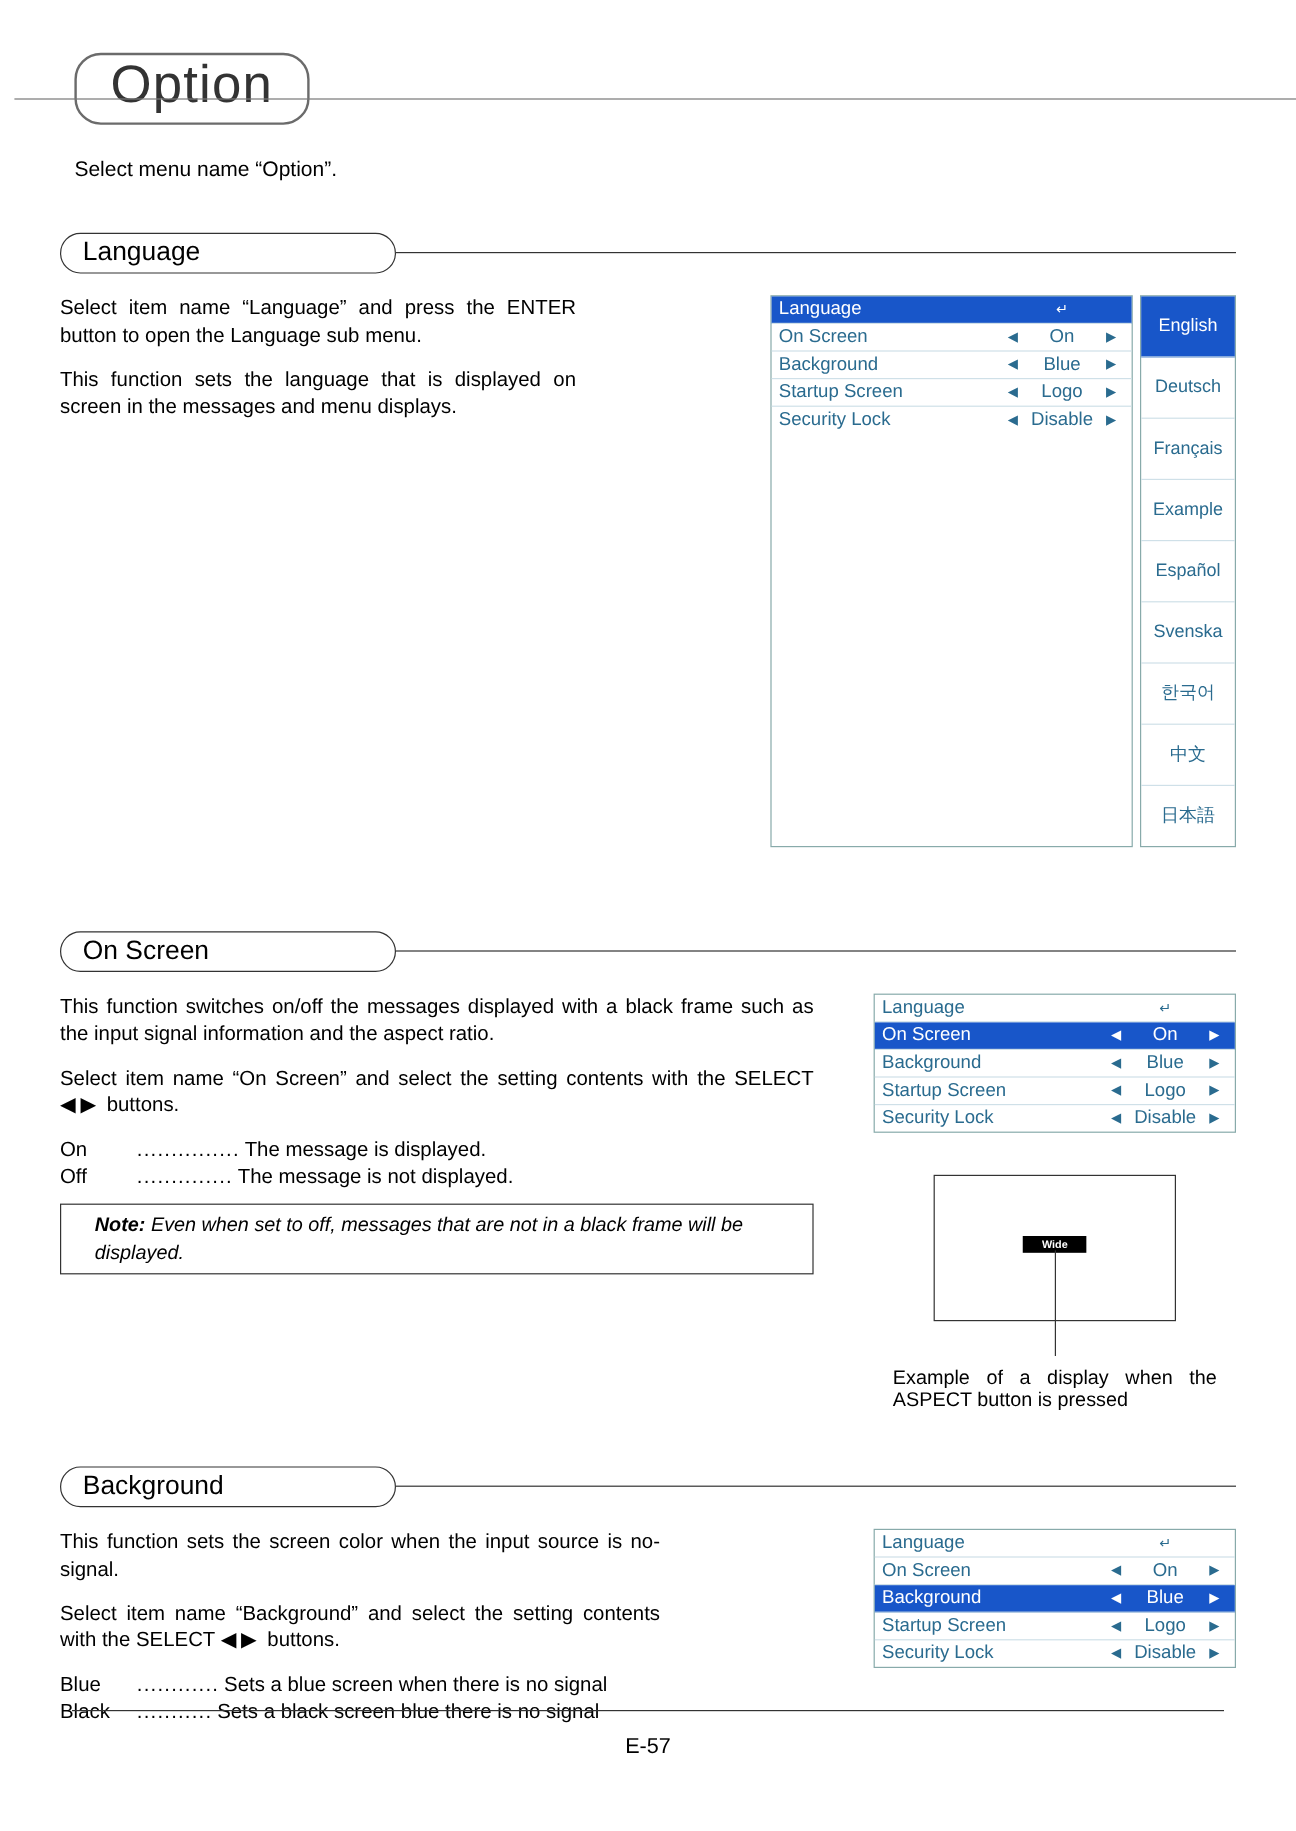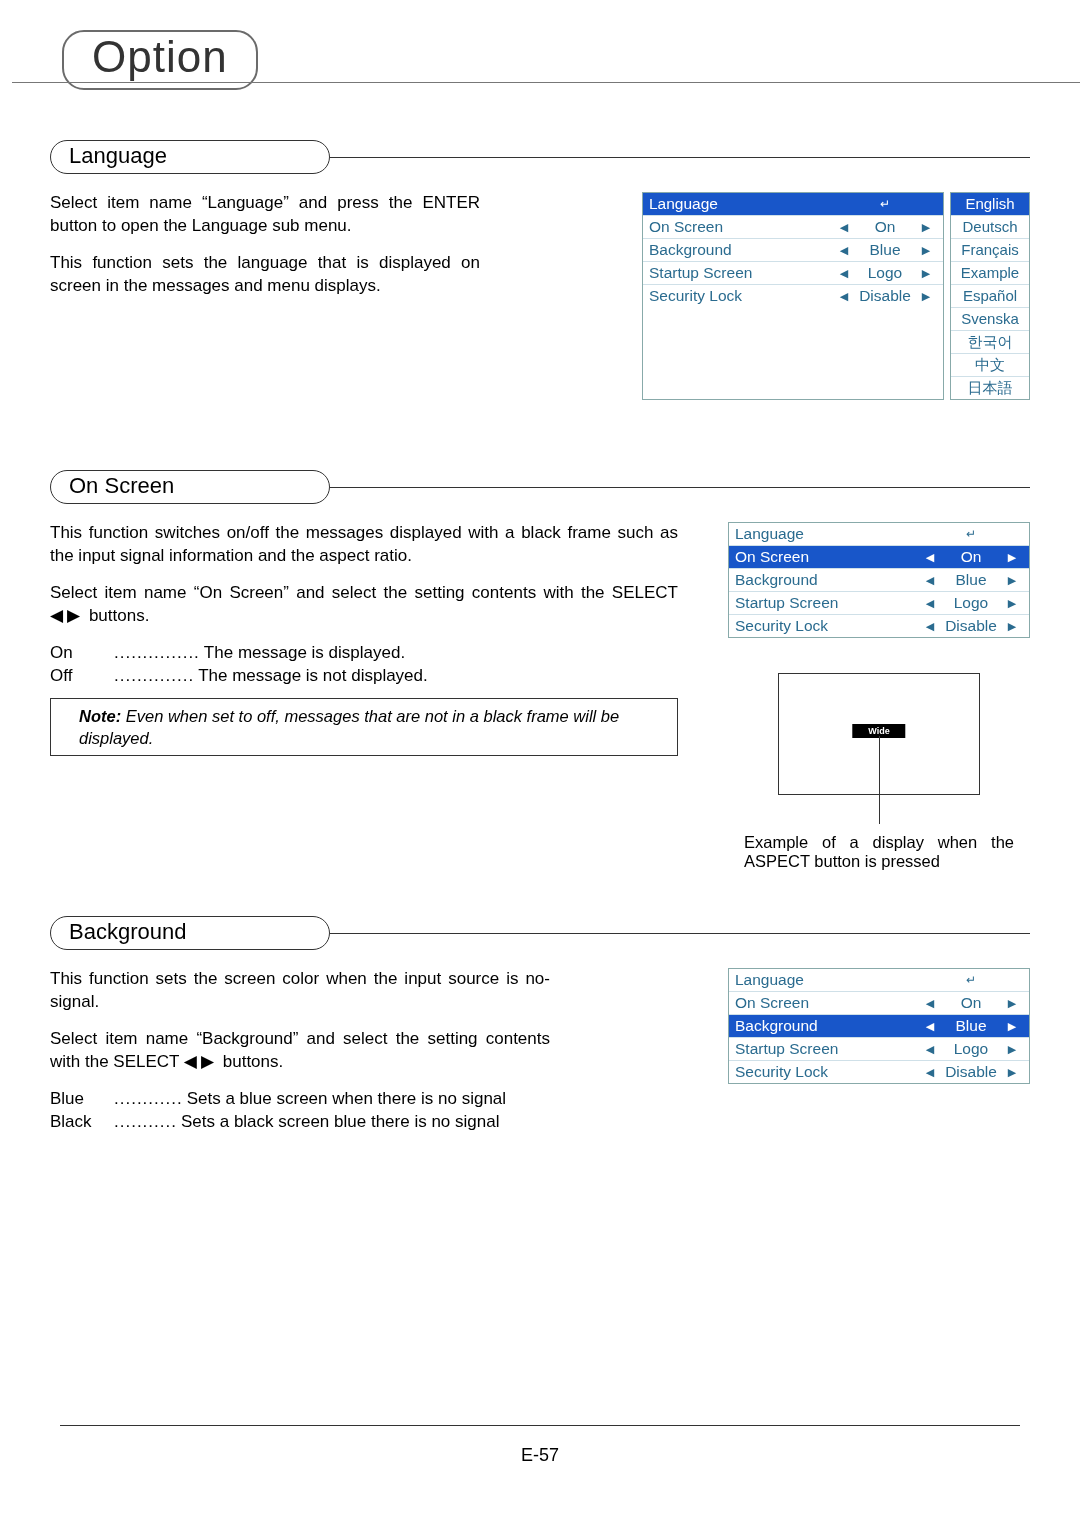--- a/index.html
+++ b/index.html
@@ -20,21 +20,21 @@
 
   
   .title-wrap {
     position: relative;
     height: 70px;
     margin-bottom: 10px;
   }
   .title-bubble {
     position: absolute;
     left: 12px;
-    top: 0;
+    top: 14px;
     border: 2.5px solid #6b6b6b;
     border-top: 2.5px solid #6b6b6b;
     border-radius: 22px;
     font-size: 44px;
     font-weight: 400;
     letter-spacing: 1px;
     padding: 0 28px 6px 28px;
     color: #333;
     background:#fff;
   }
@@ -141,21 +141,21 @@
 
   .lang-list {
     border:1px solid #8aa;
     width: 78px;
     font-family:"Tahoma","Verdana",sans-serif;
     font-size:15px;
     color:#2a6b8f;
     background:#fff;
   }
   .lang-list div {
-    padding:1px 6px;
+    padding:15px 6px;
     border-bottom:1px solid #cfe0e8;
     text-align:center;
     height:20px;
     line-height:20px;
   }
   .lang-list div:last-child{border-bottom:none;}
   .lang-list div.sel{
     background:#1856c9; color:#fff;
   }
 
@@ -209,20 +209,21 @@
 <body>
 
 <div class="page">
 
   <div class="title-wrap">
     <div class="title-bubble">Option</div>
   </div>
   <div class="title-rule"></div>
 
   <div class="intro">
+    <div>Select menu name “Option”.</div>
   </div>
 
   <div class="section">
     <div class="sec-head">
       <div class="sec-pill">Language</div>
       <div class="sec-rule"></div>
     </div>
     <div class="sec-body">
       <div class="left-col" style="flex:0 0 430px">
         <p>Select item name “Language” and press the ENTER button to open the Language sub menu.</p>

